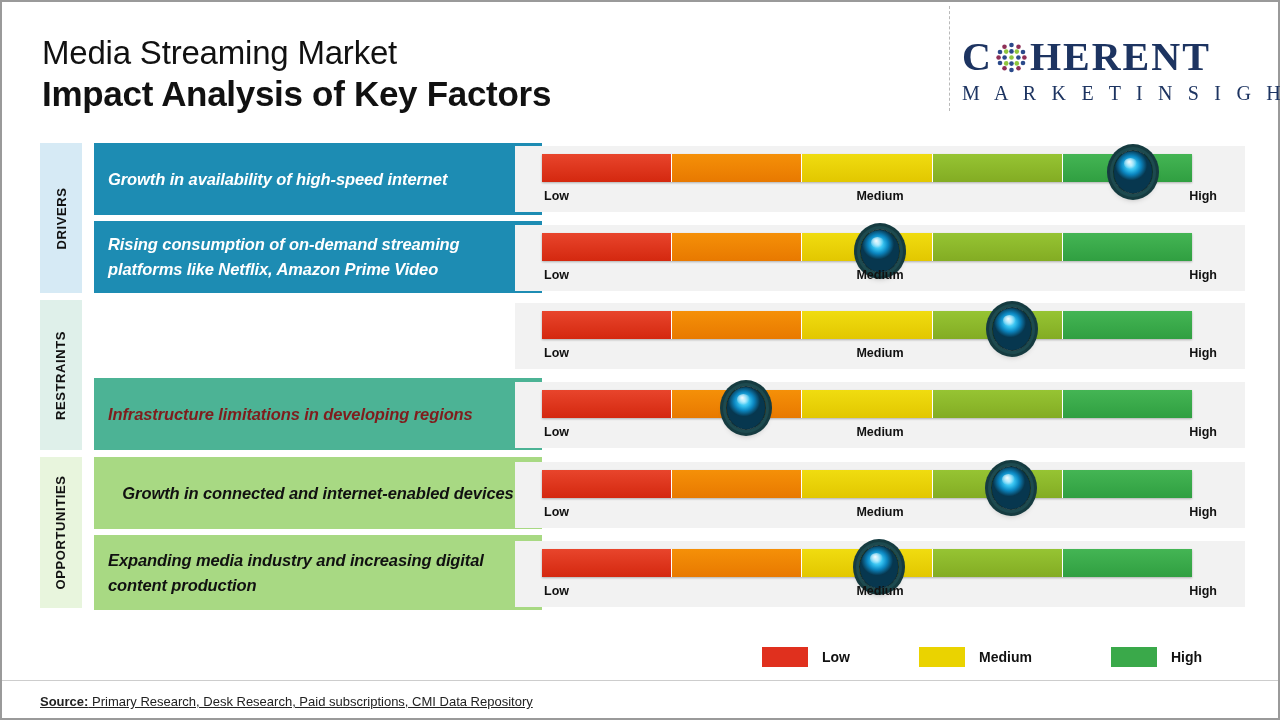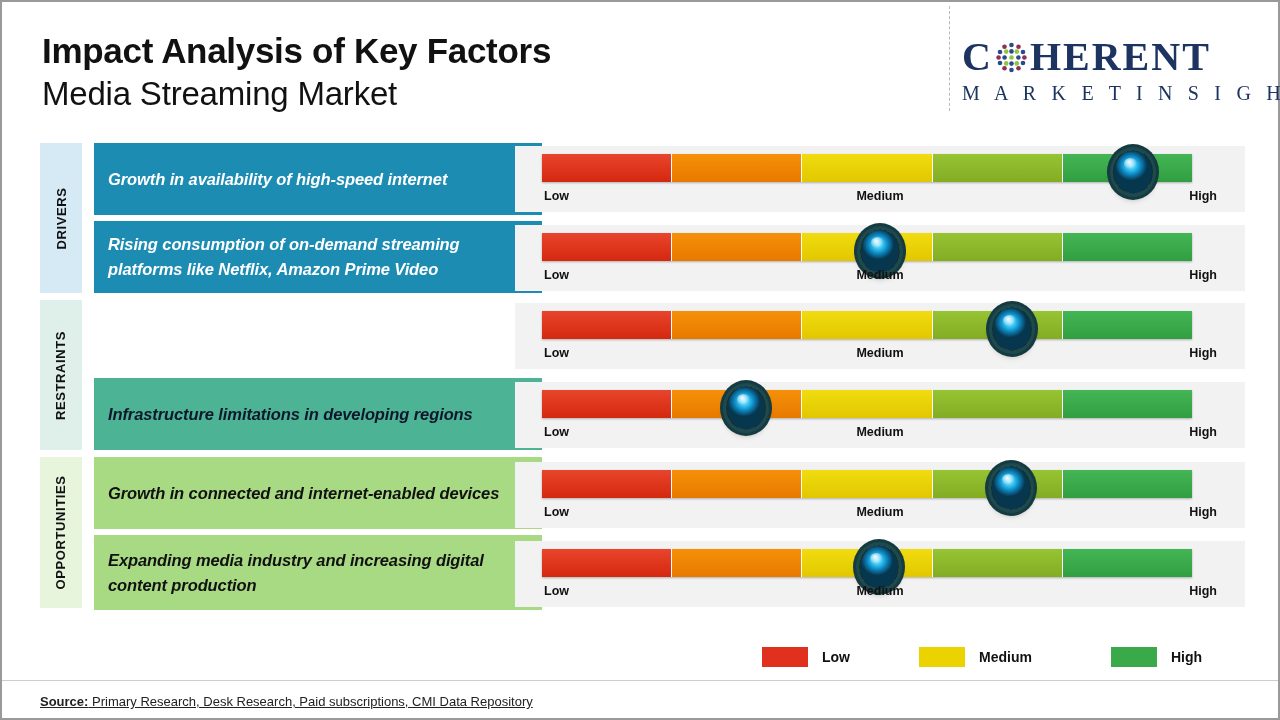--- a/index.html
+++ b/index.html
@@ -125,22 +125,22 @@
     font-size:13px;color:#222222;white-space:nowrap;text-decoration:underline;
   }
   #source b{font-weight:bold;}
 </style>
 </head>
 <body>
 
 <div id="slide">
 
   <div id="title-block">
+    <div id="title-sub">Media Streaming Market</div>
     <div id="title-main">Impact Analysis of Key Factors</div>
-    <div id="title-sub">Media Streaming Market</div>
   </div>
 
   <div id="logo-divider"></div>
   <div id="logo">
     <div id="logo-word">
       <span class="c-letter">C</span><span id="logo-globe">
         <svg width="35" height="35" viewBox="0 0 35 35" aria-hidden="true">
           <g>
             <circle cx="17.5" cy="5" r="2.3" fill="#2b4a8b"></circle>
             <circle cx="10.5" cy="6.8" r="2.3" fill="#8e2f56"></circle>
@@ -183,24 +183,24 @@
     </div>
 
     <div class="factor-box" style="top:78px;height:72px;background:#1d8cb3;">
       <div class="factor-text" style="color:#ffffff;">Rising consumption of on-demand streaming platforms like Netflix, Amazon Prime Video</div>
     </div>
     <div class="factor-box" style="top:0px;height:72px;background:#1d8cb3;">
       <div class="factor-text" style="color:#ffffff;">Growth in availability of high-speed internet</div>
     </div>
 
     <div class="factor-box" style="top:235px;height:72px;background:#4cb395;">
-      <div class="factor-text" style="color:#0f172a;font-style:italic;">Infrastructure limitations in developing regions</div>
-    </div>
-
-    <div class="factor-box" style="top:314px;height:72px;background:#a8d983;">
+      <div class="factor-text" style="color:#7f1d1d;font-style:italic;">Infrastructure limitations in developing regions</div>
+    </div>
+
+    <div class="factor-box" style="top:314px;height:72px;background:#a8d983;justify-content:center;">
       <div class="factor-text" style="color:#111111;">Growth in connected and internet-enabled devices</div>
     </div>
     <div class="factor-box" style="top:392px;height:75px;background:#a8d983;">
       <div class="factor-text" style="color:#111111;">Expanding media industry and increasing digital content production</div>
     </div>
 
     <div class="gauge-row" style="top:3px;">
       <div class="gauge-bar">
         <div class="seg" style="background:linear-gradient(#e8452c,#d4280f);"></div>
         <div class="seg" style="background:linear-gradient(#f59008,#e87900);"></div>

